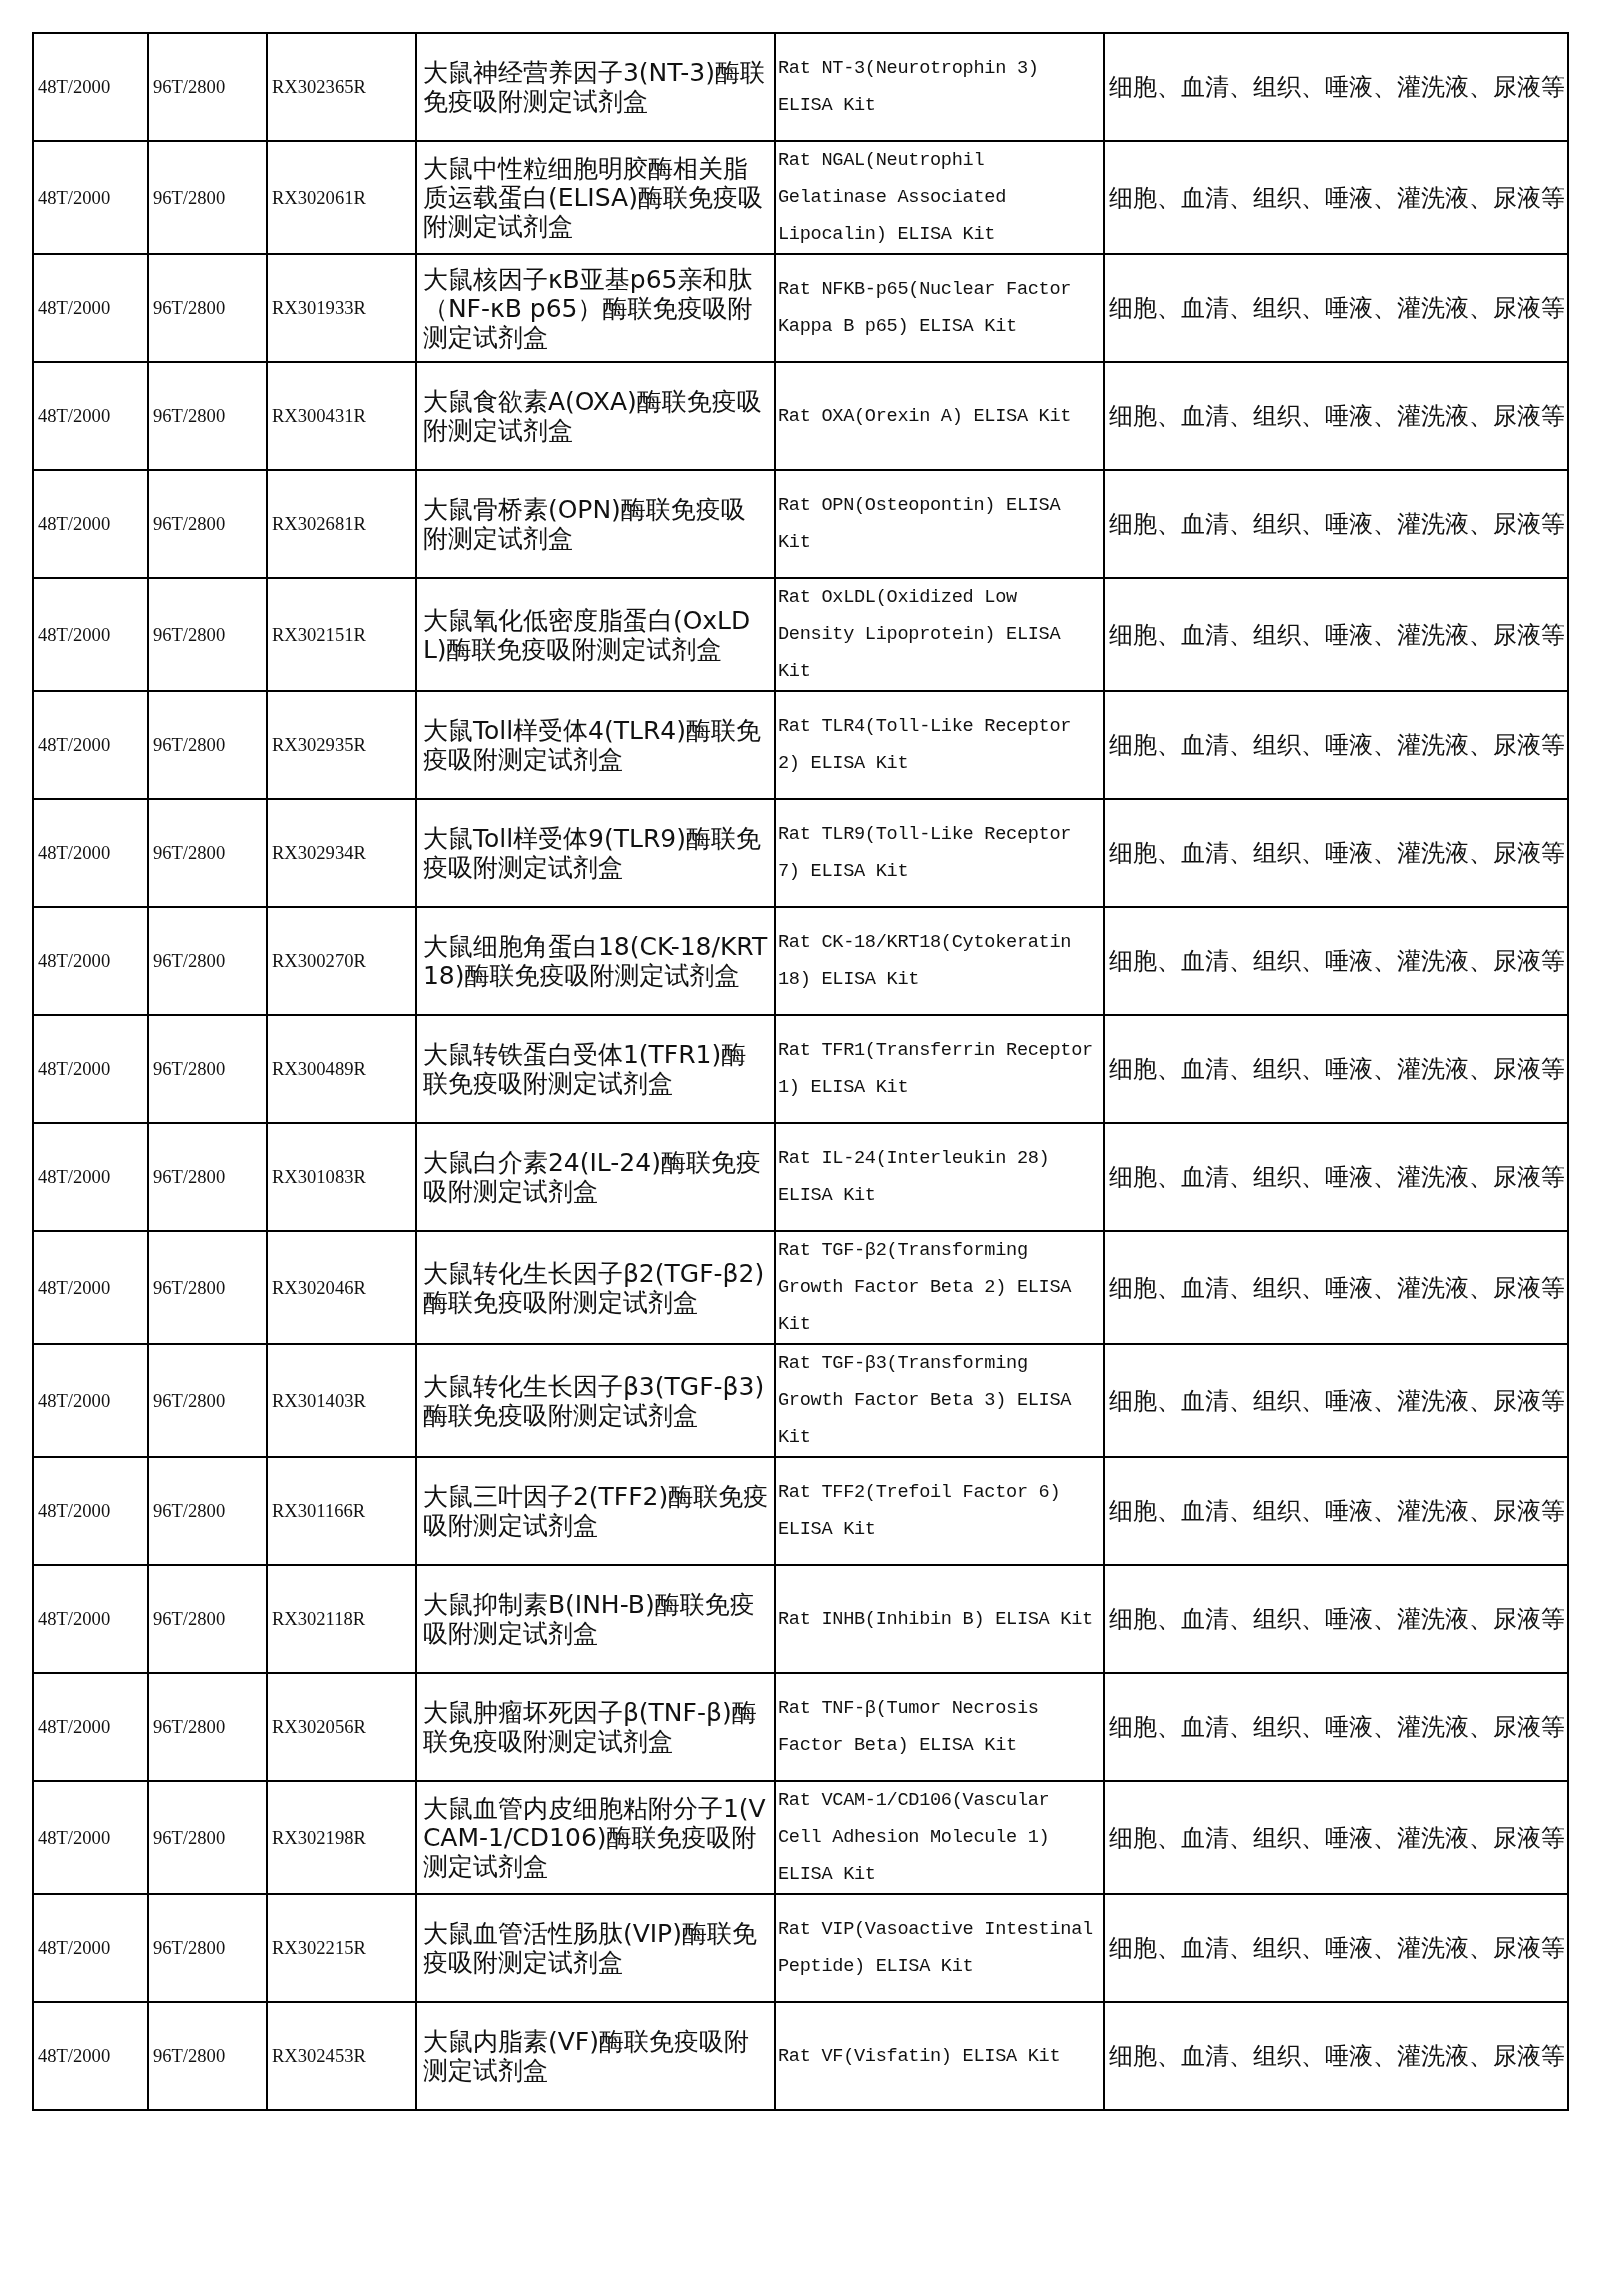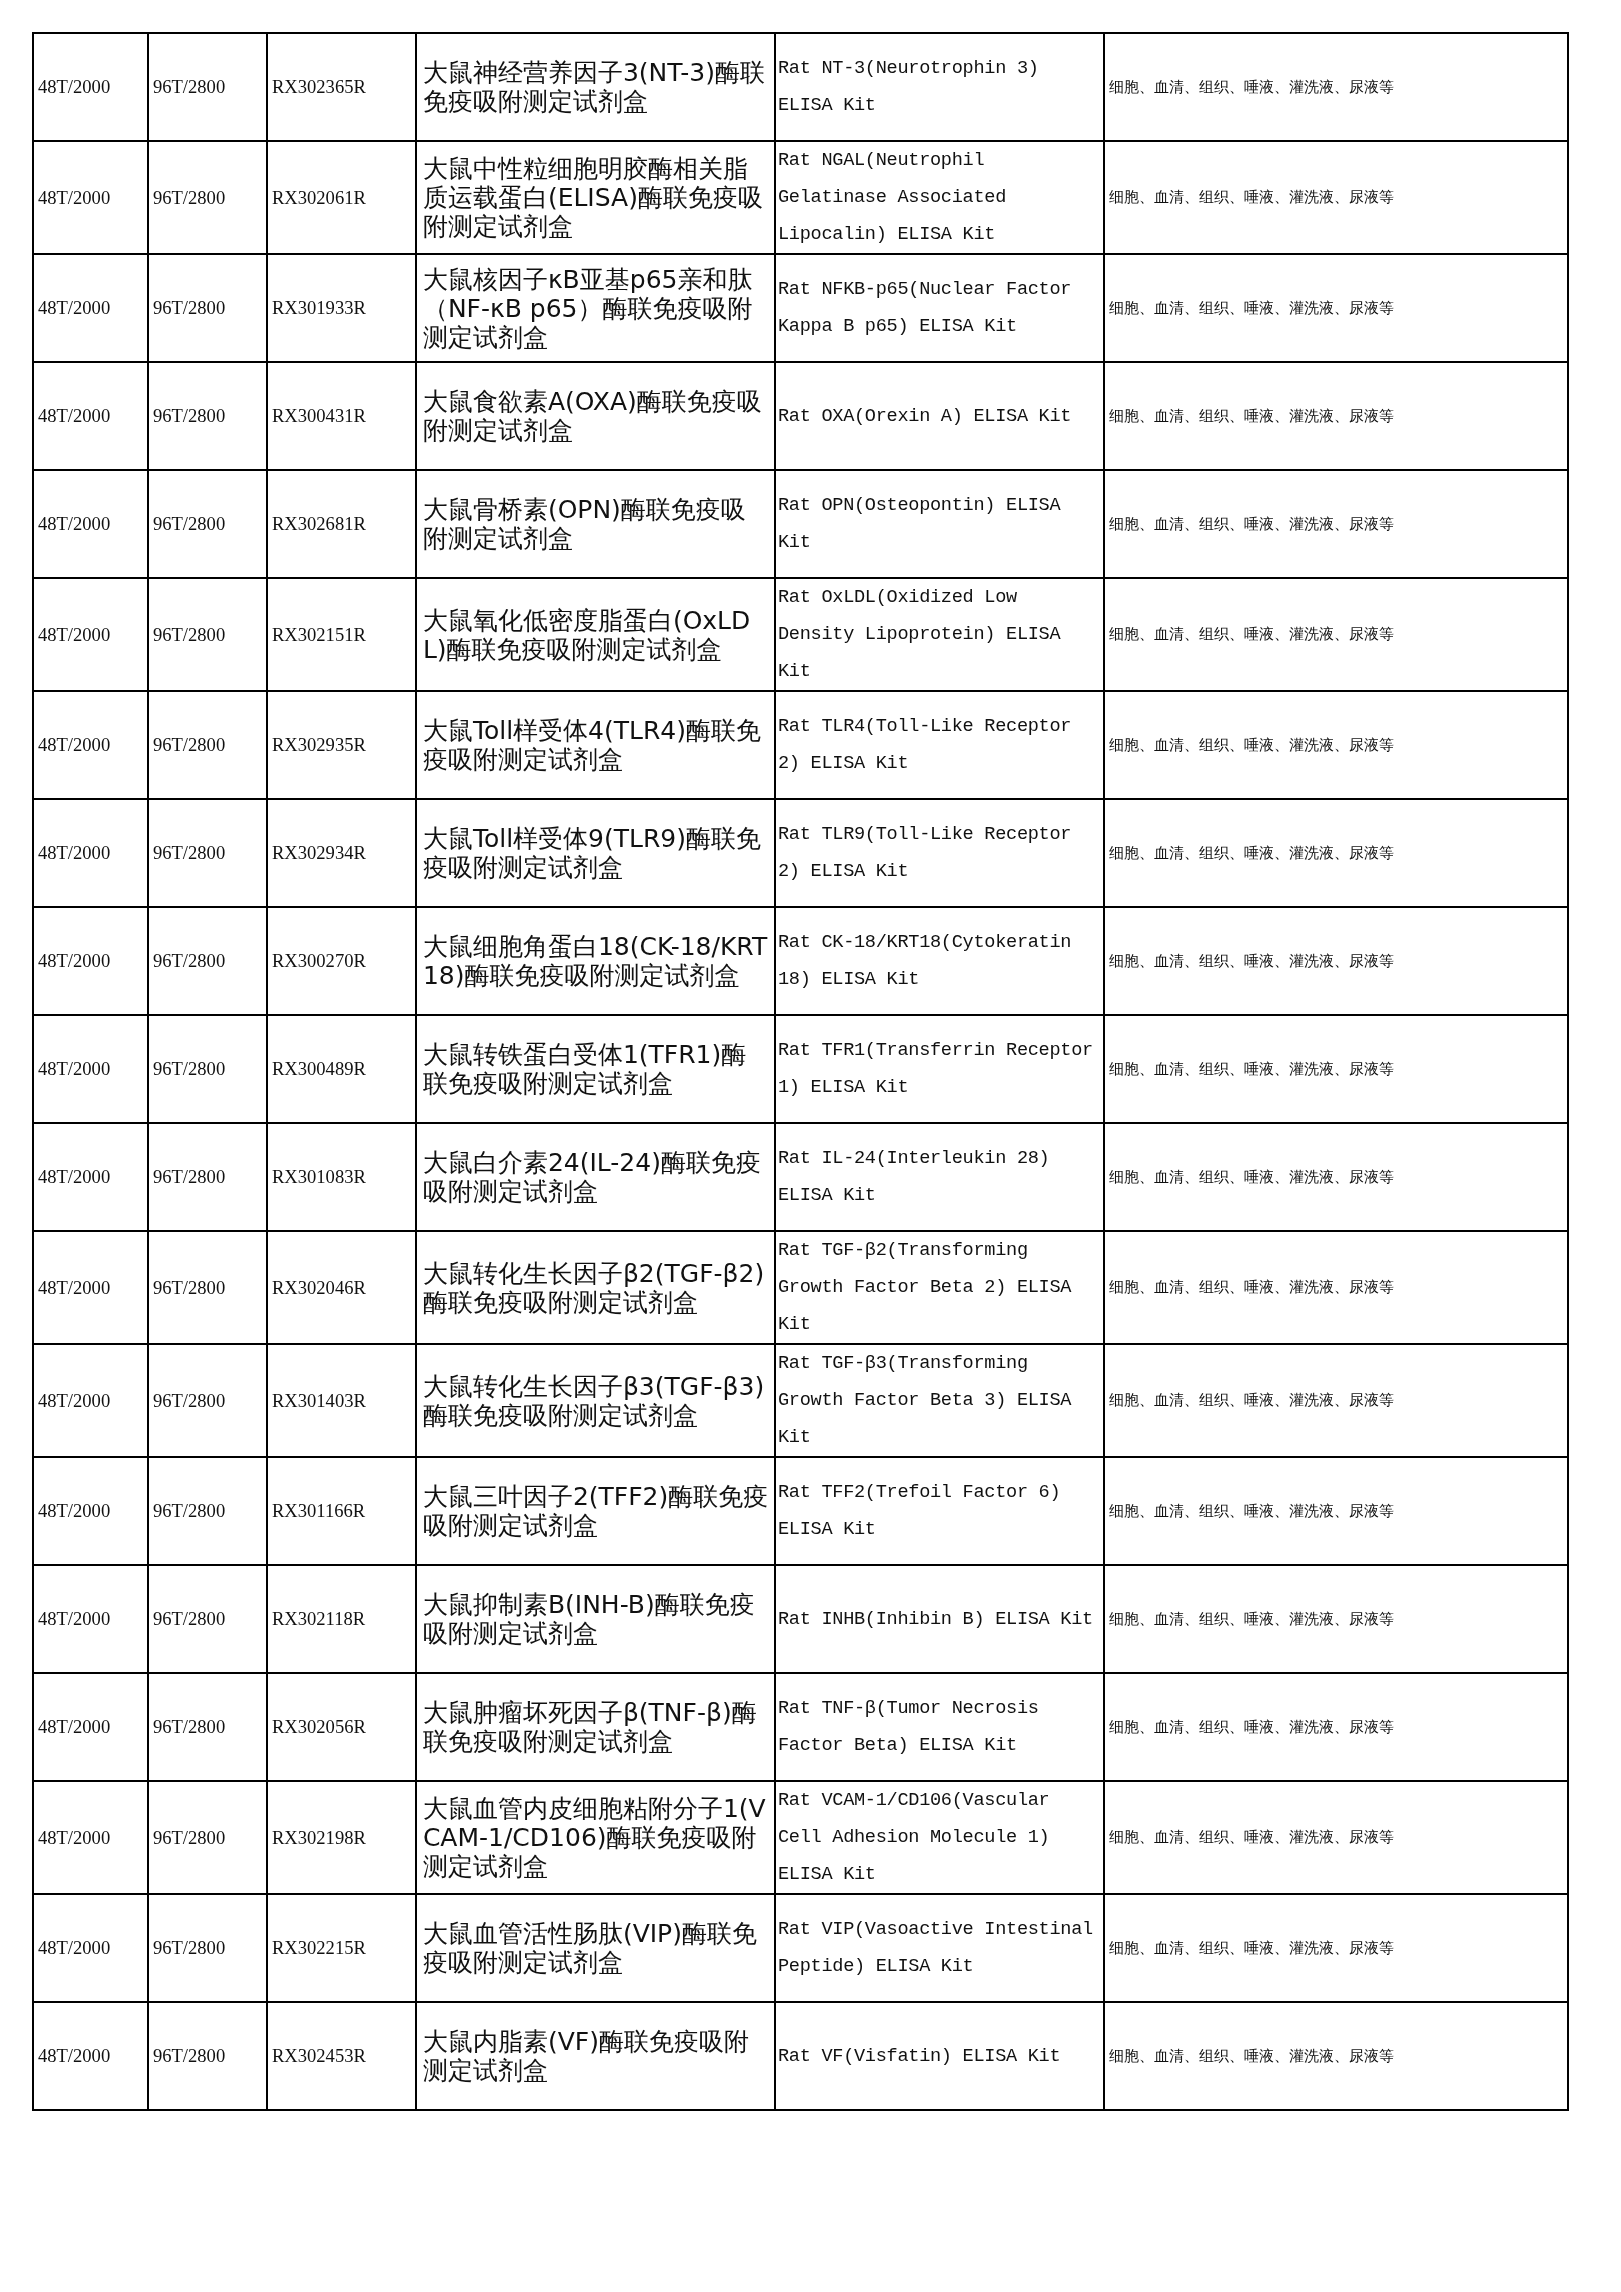--- a/index.html
+++ b/index.html
@@ -56,21 +56,21 @@
   .cell-en {
     font-family: "Liberation Mono", "DejaVu Sans Mono", monospace;
     font-size: 18.6px;
     line-height: 37px;
     word-break: normal;
     letter-spacing: -0.3px;
     padding-left: 2px !important;
   }
   .cell-sample {
     font-family: "DejaVu Sans", "Liberation Sans", sans-serif;
-    font-size: 15px;
+    font-size: 24px;
     white-space: nowrap;
     padding-left: 3.9px !important;
   }
 </style>
 </head>
 <body>
 
 <div class="page">
   <table class="kit-table">
     <colgroup>
@@ -144,21 +144,21 @@
     <td class="cell-cn">大鼠Toll样受体4(TLR4)酶联免疫吸附测定试剂盒</td>
     <td class="cell-en">Rat TLR4(Toll-Like Receptor 2) ELISA Kit</td>
     <td class="cell-sample">细胞、血清、组织、唾液、灌洗液、尿液等</td>
   </tr>
 
   <tr>
     <td class="cell-small">48T/2000</td>
     <td class="cell-small">96T/2800</td>
     <td class="cell-small">RX302934R</td>
     <td class="cell-cn">大鼠Toll样受体9(TLR9)酶联免疫吸附测定试剂盒</td>
-    <td class="cell-en">Rat TLR9(Toll-Like Receptor 2) ELISA Kit</td>
+    <td class="cell-en">Rat TLR9(Toll-Like Receptor 7) ELISA Kit</td>
     <td class="cell-sample">细胞、血清、组织、唾液、灌洗液、尿液等</td>
   </tr>
 
   <tr>
     <td class="cell-small">48T/2000</td>
     <td class="cell-small">96T/2800</td>
     <td class="cell-small">RX300270R</td>
     <td class="cell-cn">大鼠细胞角蛋白18(CK-18/KRT18)酶联免疫吸附测定试剂盒</td>
     <td class="cell-en">Rat CK-18/KRT18(Cytokeratin 18) ELISA Kit</td>
     <td class="cell-sample">细胞、血清、组织、唾液、灌洗液、尿液等</td>

